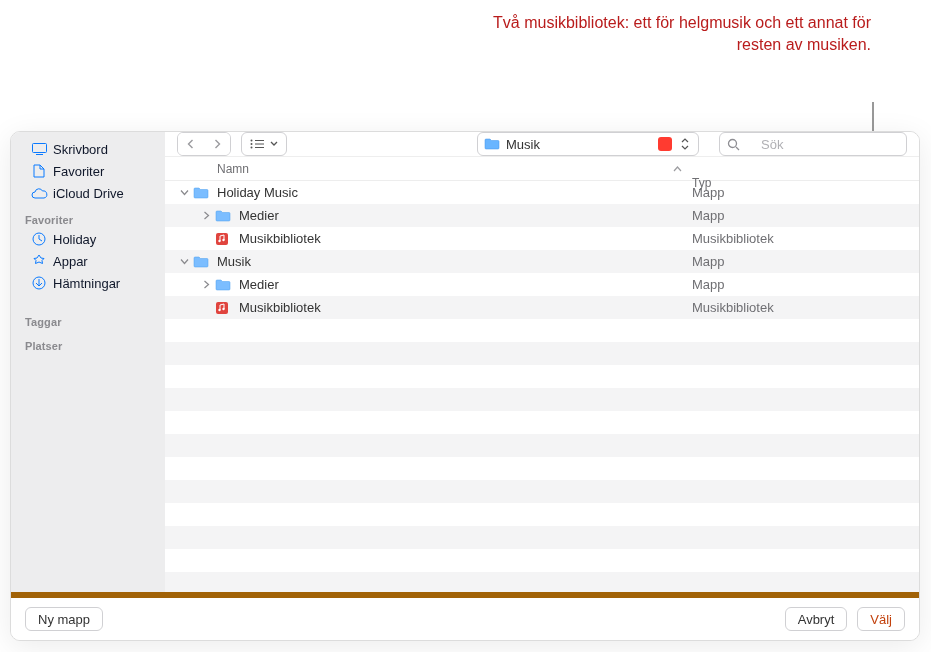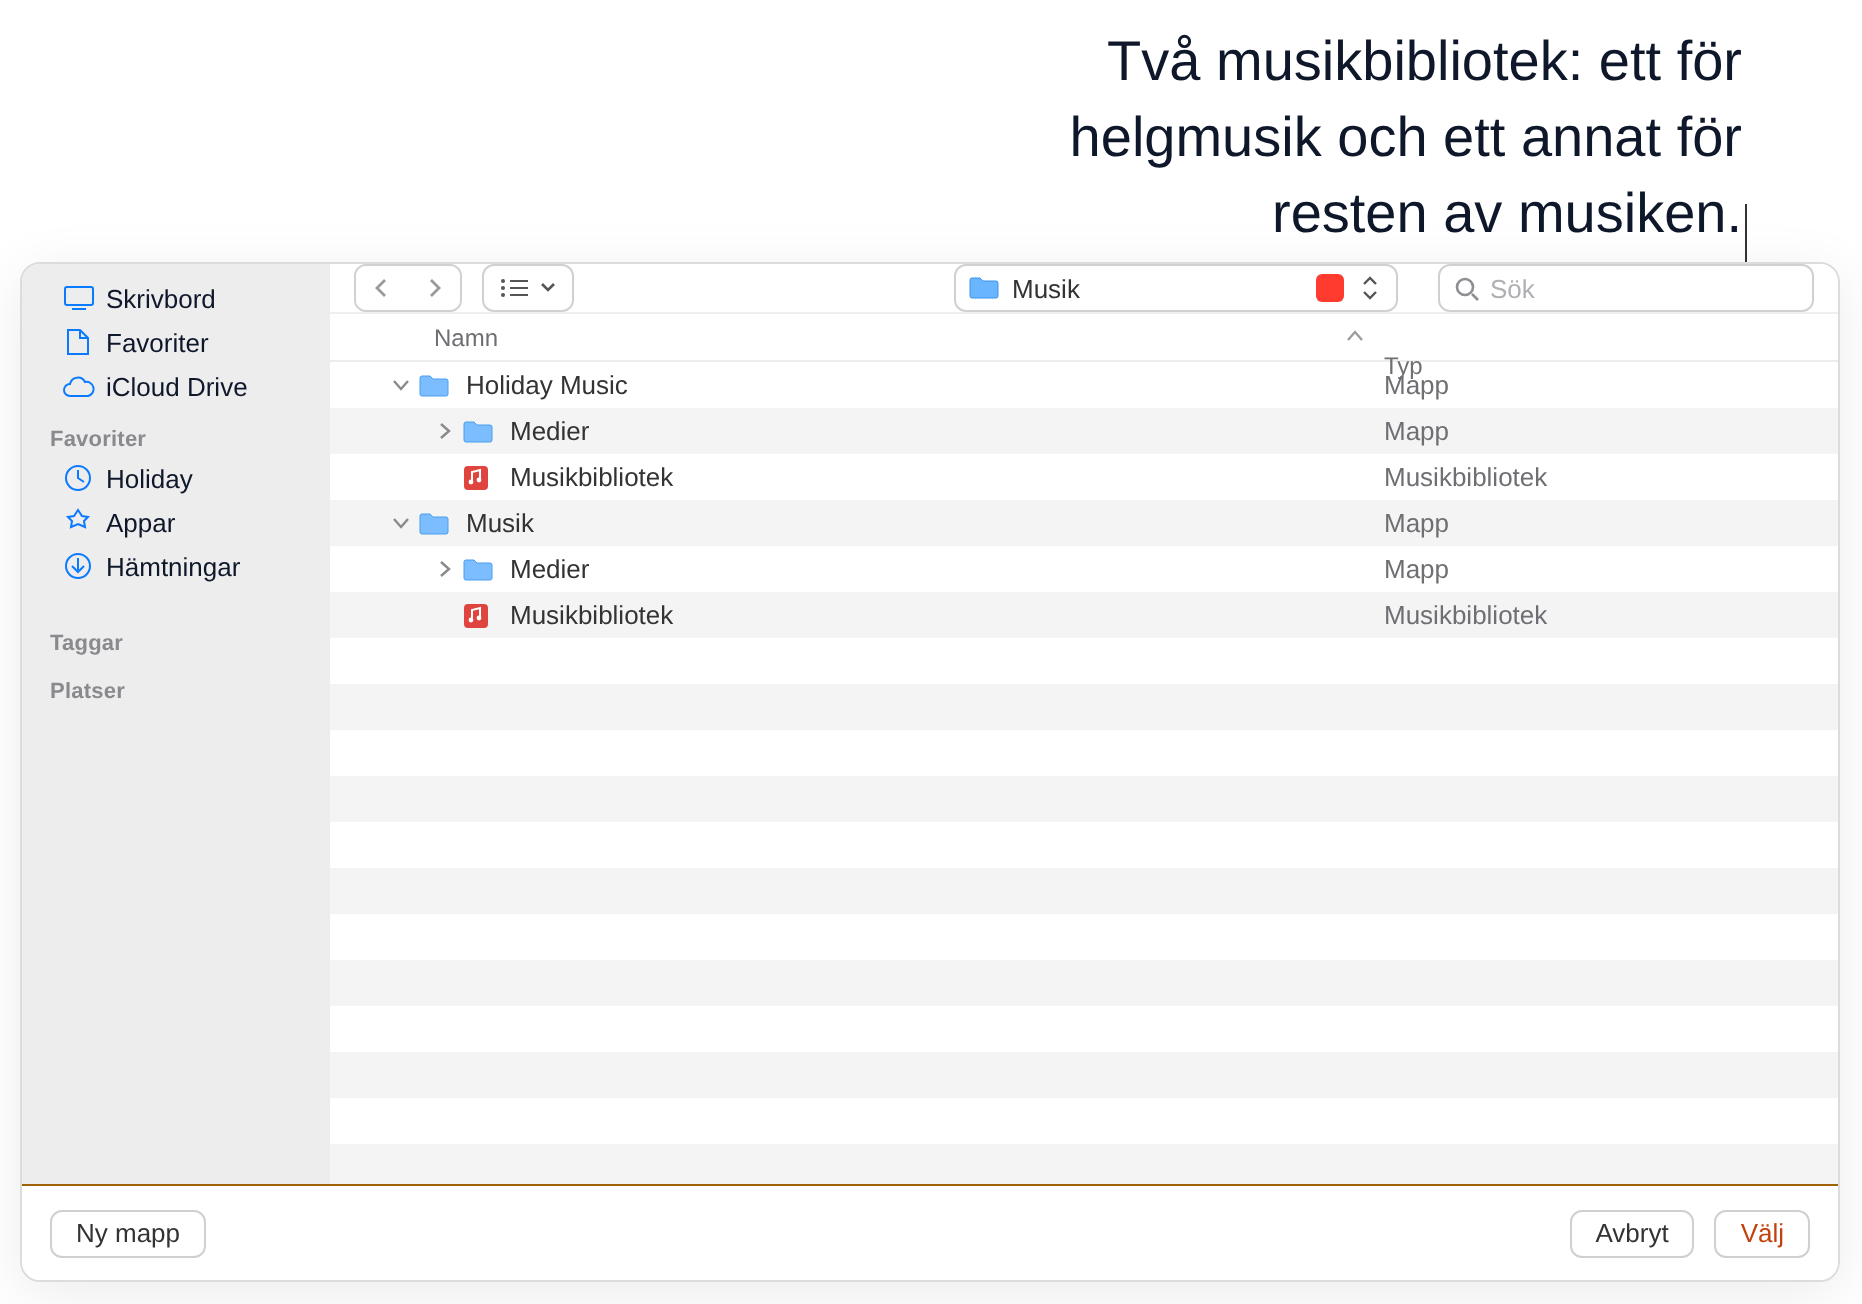--- a/index.html
+++ b/index.html
@@ -1,18 +1,18 @@
 <!DOCTYPE html>
 <html><head>
 <meta charset="utf-8">
 <style>
 * { margin: 0; padding: 0; box-sizing: border-box; font-family: -apple-system, "Helvetica Neue", Arial, sans-serif; }
 body { background: #fff; width: 931px; height: 652px; position: relative; }
 
-.caption { position: absolute; top: 12px; right: 60px; width: 400px; text-align: right; font-size: 28px; color: #0f172a; line-height: 1.35; }
+.caption { position: absolute; top: 12px; right: 60px; width: 400px; text-align: right; font-size: 16px; color: #b91c1c; line-height: 1.35; }
 
 .window {
   position: absolute; top: 131px; left: 10px; width: 910px; height: 510px;
   border: 1px solid #dcdcdc; border-radius: 10px; overflow: hidden;
   display: flex; flex-direction: column; background: #fff;
   box-shadow: 0 6px 30px rgba(0,0,0,0.08);
 }
 .body { flex: 1; display: flex; overflow: hidden; }
 
 .sidebar { width: 166px; background: #ededee; padding: 6px 0 8px 0; font-size: 13px; }
@@ -31,39 +31,39 @@
 
 .tb-spacer1 { width: 170px; }
 .pathpop { flex: 0 0 222px; height: 24px; border: 1px solid #d0d0d3; border-radius: 6px; display: flex; align-items: center; padding: 0 6px; gap: 6px; background: #fff; position: relative; }
 .pathpop .folder-ic { color: #1f8bff; display:flex; }
 .pathpop .label { font-size: 13px; color: #333; flex: 1; }
 .pathpop .red-dot { width: 14px; height: 14px; border-radius: 3px; background: #ff3b30; display:flex; align-items:center; justify-content:center; }
 .pathpop .red-dot::after { content:""; width:0; height:0; }
 .pathpop .combo { width: 14px; height: 20px; display:flex; flex-direction:column; align-items:center; justify-content:center; gap:0; color:#555; }
 
 .tb-spacer2 { flex: 1; }
-.search { height: 24px; width: 188px; border: 1px solid #d0d0d3; border-radius: 6px; display: flex; align-items: center; padding: 0 7px; gap: 5px; color: #8e8e93; font-size: 13px; }
+.search { height: 24px; width: 188px; border: 1px solid #d0d0d3; border-radius: 6px; display: flex; align-items: center; padding: 0 7px; gap: 21px; color: #8e8e93; font-size: 13px; }
 .search input { border: none; outline: none; width: 100%; font-size: 13px; color: #333; background: transparent; }
 .search input::placeholder { color: #b0b0b4; }
 
 .listhdr { display: flex; height: 24px; align-items: center; border-bottom: 1px solid #ededed; font-size: 12px; color: #6f6f73; padding-left: 52px; }
 .listhdr .col-name { flex: 1; display:flex; align-items:center; gap:20px; }
 .listhdr .sortcaret { color:#9d9da1; font-size:10px; margin-left:auto; margin-right:10px; }
 .listhdr .col-type { width: 227px; margin-top: 28px; }
 
 .rows { font-size: 13px; color: #333; }
-.row { display: flex; align-items: center; height: 23px; padding-left: 26px; }
+.row { display: flex; align-items: center; height: 23px; padding-left: 10px; }
 .row.alt { background: #f4f4f5; }
 .cell-name { display: flex; align-items: center; flex: 1; gap: 2px; }
 .cell-type { width: 227px; color: #6f6f73; }
 .disclosure { width: 14px; display:inline-flex; justify-content:center; color:#8a8a8e; font-size:10px; }
 .folder-ic-sm { color:#52a7ff; width:16px; height:16px; display:inline-flex; align-items:center; margin-right:6px; }
 .lib-ic-sm { width:16px; height:16px; display:inline-flex; align-items:center; margin-right:6px; color:#e0443e; }
 
-.footer { height: 48px; border-top: 1px solid #a16207; display: flex; align-items: center; padding: 0 14px; gap: 10px; background:#fff; }
+.footer { height: 48px; border-top: 6px solid #a16207; display: flex; align-items: center; padding: 0 14px; gap: 10px; background:#fff; }
 .btn { height: 24px; border: 1px solid #d0d0d3; border-radius: 6px; background: #fff; padding: 0 12px; font-size: 13px; color: #333; cursor: default; }
 .btn.disabled { color: #c2410c; }
 .footer .spacer { flex: 1; }
 
 .guide-bracket { position:absolute; right: 52px; top: 257px; width: 28px; height: 142px; }
 svg { overflow: visible; }
 </style>
 </head>
 <body>
 

